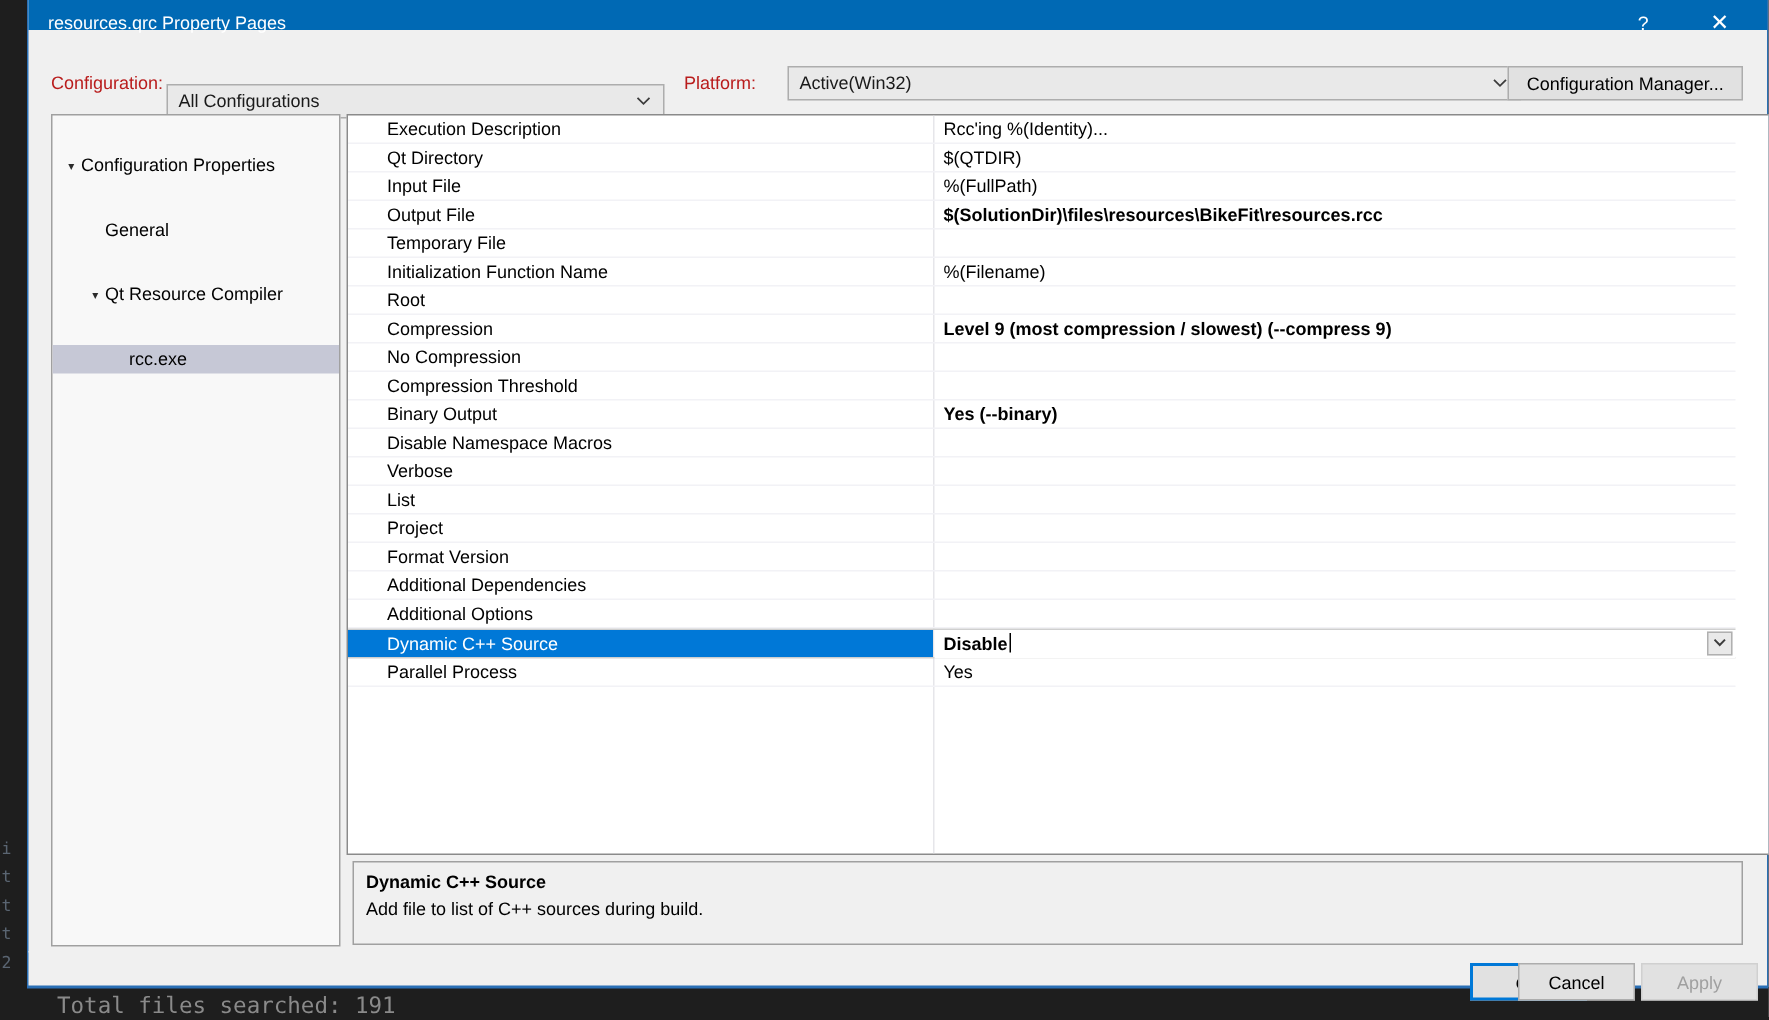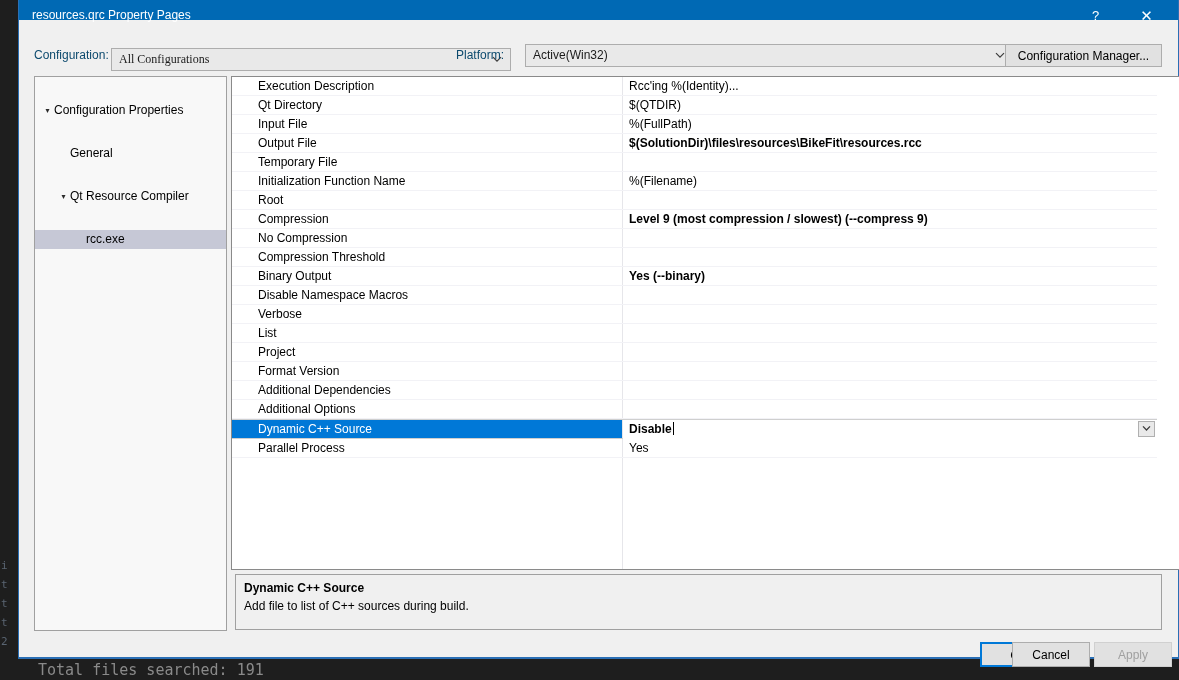--- a/index.html
+++ b/index.html
@@ -93,21 +93,21 @@
   
   #config-row {
     position: absolute;
     left: 0; top: 32px;
     width: 1159px;
     height: 40px;
   }
   .lbl {
     position: absolute;
     font-size: 12px;
-    color: #0c4a6e;
+    color: #b91c1c;
     white-space: nowrap;
   }
   #lbl-configuration { left: 15px; top: 48px; }
   #lbl-platform      { left: 437px; top: 48px; }
 
   .combo {
     position: absolute;
     height: 23px;
     background: #e9e9e9;
     border: 1px solid #adadad;
@@ -119,21 +119,21 @@
   .combo .cval {
     position: absolute;
     left: 7px; top: 3px;
     white-space: nowrap;
   }
   .combo .chev {
     position: absolute;
     right: 7px; top: 4px;
     width: 12px; height: 12px;
   }
-  #combo-configuration { left: 92px; top: 48px; width: 400px; font-family: Liberation Serif, serif; }
+  #combo-configuration { left: 92px; top: 56px; width: 332px; }
   #combo-platform      { left: 506px; top: 44px; width: 489px; }
 
   #btn-config-manager {
     position: absolute;
     left: 986px; top: 44px;
     width: 157px; height: 23px;
     background: #e1e1e1;
     border: 1px solid #adadad;
     box-sizing: border-box;
     font-size: 12px;

